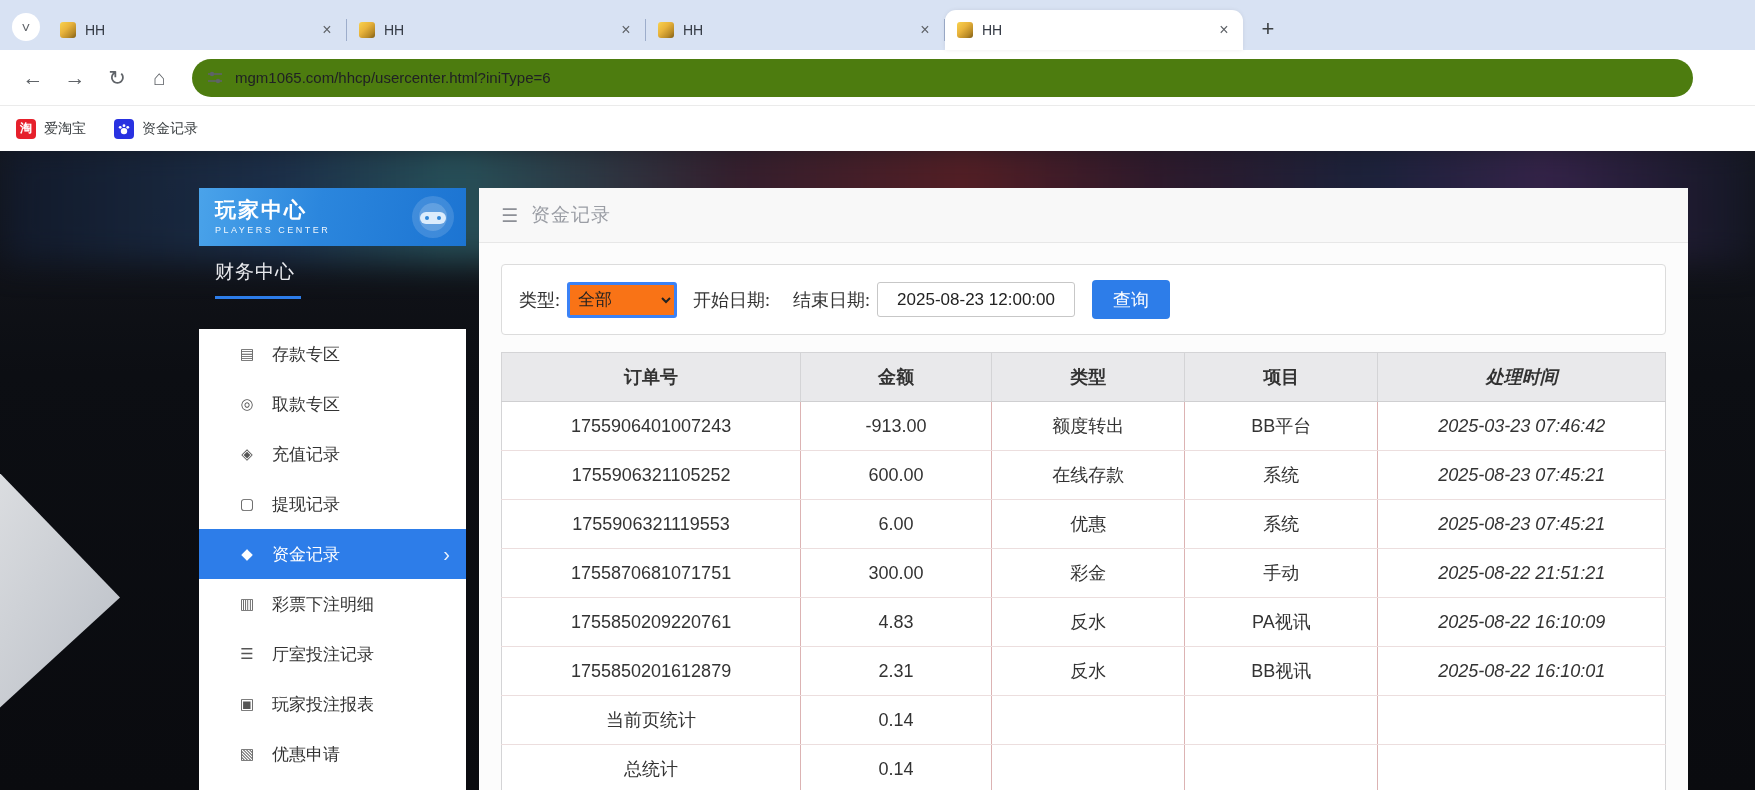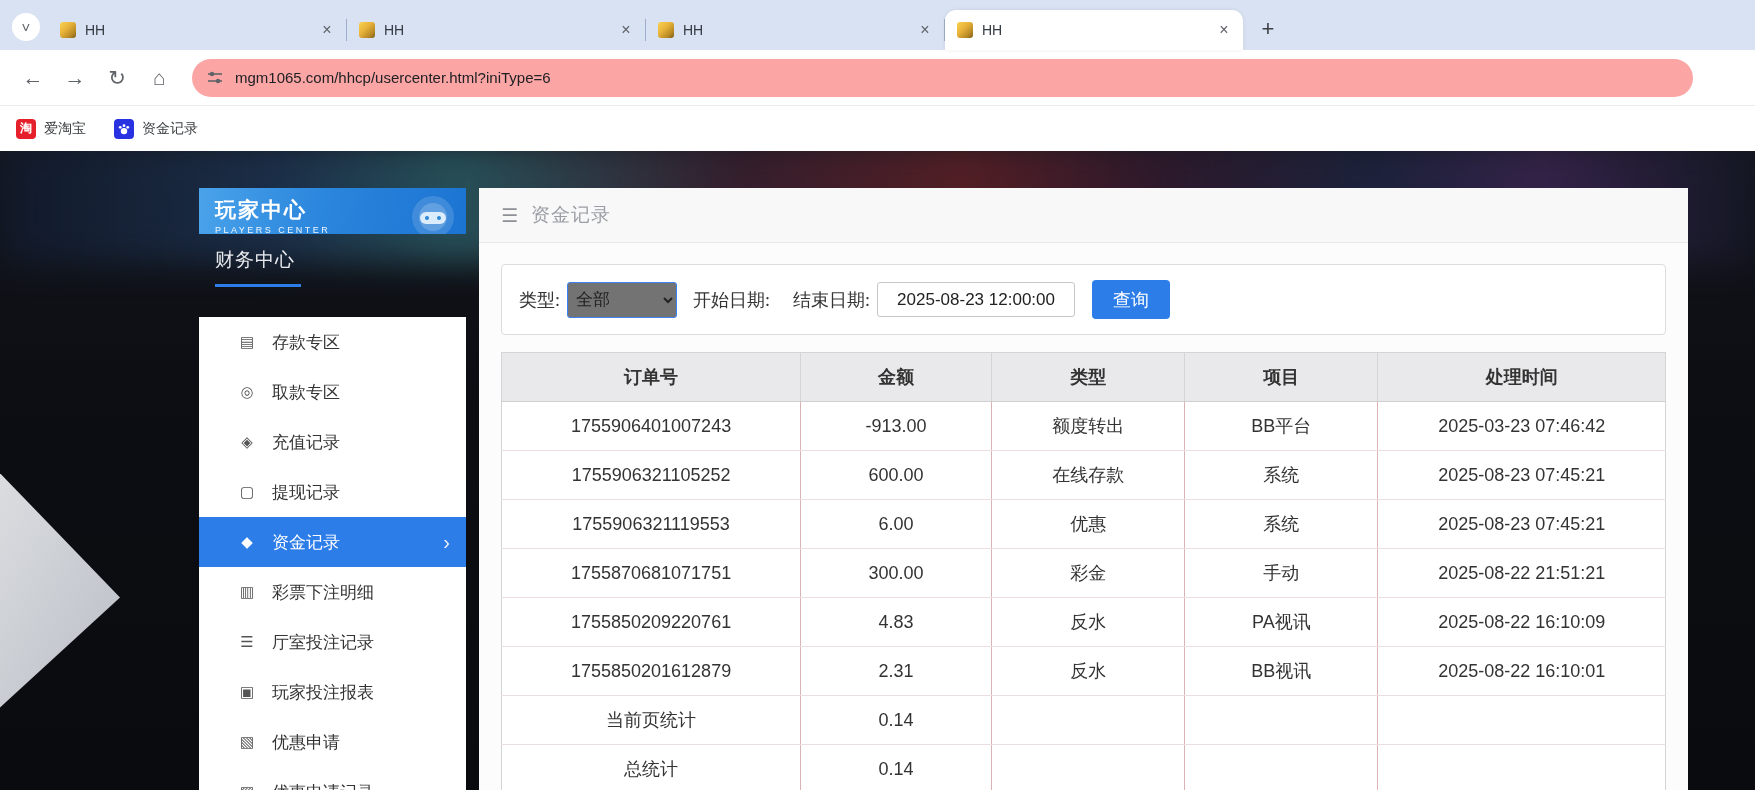--- a/index.html
+++ b/index.html
@@ -19,21 +19,21 @@
   .tab-close { width:18px; height:18px; border-radius:50%; text-align:center; line-height:17px;
     color:#5f6368; font-size:16px; cursor:pointer; flex:none;}
   .tabsep { width:1px; height:22px; background:#9dadcb; margin:0 0 9px 0; flex:none;}
   .newtab { width:30px; height:30px; margin:0 0 6px 10px; display:flex; align-items:center; justify-content:center;
     color:#3c4043; font-size:22px; cursor:pointer; flex:none;}
 
   .navbar { height:56px; background:#fff; display:flex; align-items:center; padding:0 14px; gap:4px;
     border-bottom:1px solid #ebebeb; }
   .nav-icon { width:38px; height:38px; border-radius:50%; display:flex; align-items:center; justify-content:center;
     color:#5f6368; font-size:21px; cursor:pointer; flex:none;}
-  .omnibox { flex:1; height:38px; background:#fca5a5; border-radius:19px; display:flex; align-items:center;
+  .omnibox { flex:1; height:38px; background:#4d7c0f; border-radius:19px; display:flex; align-items:center;
     padding:0 14px; gap:11px; margin:0 48px 0 10px; }
   .url { font-size:15px; color:#202124; }
 
   .bookmarks { height:45px; background:#fff; display:flex; align-items:center; padding:0 16px; gap:28px; }
   .bm { display:flex; align-items:center; gap:8px; font-size:14px; color:#3c4043; cursor:pointer; }
   .bm-ico-tb { width:20px; height:20px; border-radius:4px; background:#e6202b; color:#fff; font-size:12px;
     font-weight:bold; display:flex; align-items:center; justify-content:center; }
   .bm-ico-bd { width:20px; height:20px; border-radius:4px; background:#2932e1;
     display:flex; align-items:center; justify-content:center; }
 
@@ -41,21 +41,21 @@
   .page { position:relative; height:639px; overflow:hidden;
     background:linear-gradient(180deg,#14161d 0%,#0c0e13 35%,#0a0b0f 100%); }
   .bg-band { position:absolute; top:-8px; left:0; right:0; height:120px;
     background:linear-gradient(90deg,#121a2c 0%,#1d3350 16%,#2a5a63 26%,#3a2030 42%,#5e2026 55%,#321a2e 66%,#1d2440 78%,#3a2550 88%,#141826 100%);
     filter:blur(16px); opacity:.85; }
   .bg-triangle { position:absolute; left:-6px; top:316px; width:126px; height:246px;
     background:linear-gradient(120deg,#eef0f3,#c9ced6); clip-path:polygon(0 0,100% 53%,0 100%); opacity:.92; }
 
   
   .sidebar { position:absolute; left:199px; top:37px; width:267px; height:602px; overflow:hidden; }
-  .sb-header { height:46px; position:relative; color:#fff; padding:8px 0 0 16px; overflow:hidden;
+  .sb-header { height:58px; position:relative; color:#fff; padding:8px 0 0 16px; overflow:hidden;
     background:linear-gradient(100deg,#4aa3ea 0%,#2b86dd 45%,#1c74d2 100%); }
   .sb-title { font-size:21px; font-weight:bold; letter-spacing:2px; }
   .sb-sub { font-size:9px; letter-spacing:2.5px; opacity:.92; margin-top:1px; }
   .sb-emblem { position:absolute; right:8px; top:4px; }
   .sb-section { padding:13px 0 0 16px; height:83px; }
   .section-label { color:#e9eaee; font-size:19px; letter-spacing:1px; }
   .section-underline { width:86px; height:3px; background:#2d7de9; margin-top:11px; }
   .sb-menu { background:#fff; }
   .menu-item { display:flex; align-items:center; height:50px; padding-left:38px; gap:15px;
     font-size:17px; color:#333; cursor:pointer; }
@@ -69,35 +69,35 @@
     background:#fcfcfc; overflow:hidden; }
   .main-header { height:55px; display:flex; align-items:center; gap:13px; padding:0 22px;
     background:#f8f8f8; border-bottom:1px solid #e7e7e7; }
   .menu-glyph { color:#8d9097; font-size:19px; }
   .page-title { color:#9b9ea5; font-size:19px; letter-spacing:1px; }
 
   .filter-card { margin:21px 22px 17px; border:1px solid #dcdcdc; border-radius:4px; background:#fff;
     padding:15px 17px; display:flex; align-items:center; font-size:18px; color:#333; }
   .filter-card label { margin-right:7px;font-family:Liberation Serif, serif; }
   .lbl-gap { margin-left:16px; }
-  select.type { height:36px; min-width:110px; font-size:17px; border:1px solid #3b82f6; border-radius:3px;
-    background:#737373; color:#222; padding:0 4px; }
+  select.type { height:36px; min-width:110px; font-size:17px; border:3px solid #3b82f6; border-radius:3px;
+    background:#f97316; color:#222; padding:0 4px; }
   input.date { height:35px; width:198px; border:1px solid #c7c7c7; border-radius:3px; font-size:17px;
     text-align:center; color:#222; background:#fff; }
   .btn-search { height:39px; padding:0 21px; margin-left:17px; background:#2d7de9; color:#fff; border:none;
     border-radius:4px; font-size:18px; cursor:pointer; }
 
   .table-wrap { margin:0 22px; }
   table.records { width:100%; border-collapse:collapse; background:#fff; font-size:18px; color:#333;
     border:1px solid #d4d4d6; }
   .records th { height:49px; background:#e9e9eb; font-weight:bold; text-align:center;
     border-right:1px solid #d4d4d6; border-bottom:1px solid #cfcfd1; }
   .records td { height:49px; text-align:center;
     border-right:1px solid #dcb3b3; border-bottom:1px solid #ecdede; }
-  .records th:last-child, .records td:last-child { border-right:none; }
+  .records th:last-child, .records td:last-child { border-right:none;font-style:italic; }
 </style>
 </head>
 <body>
 
 <div class="tabstrip">
   <div class="tab-search">
     <span>˅</span>
   </div>
 
   <div class="tab">

